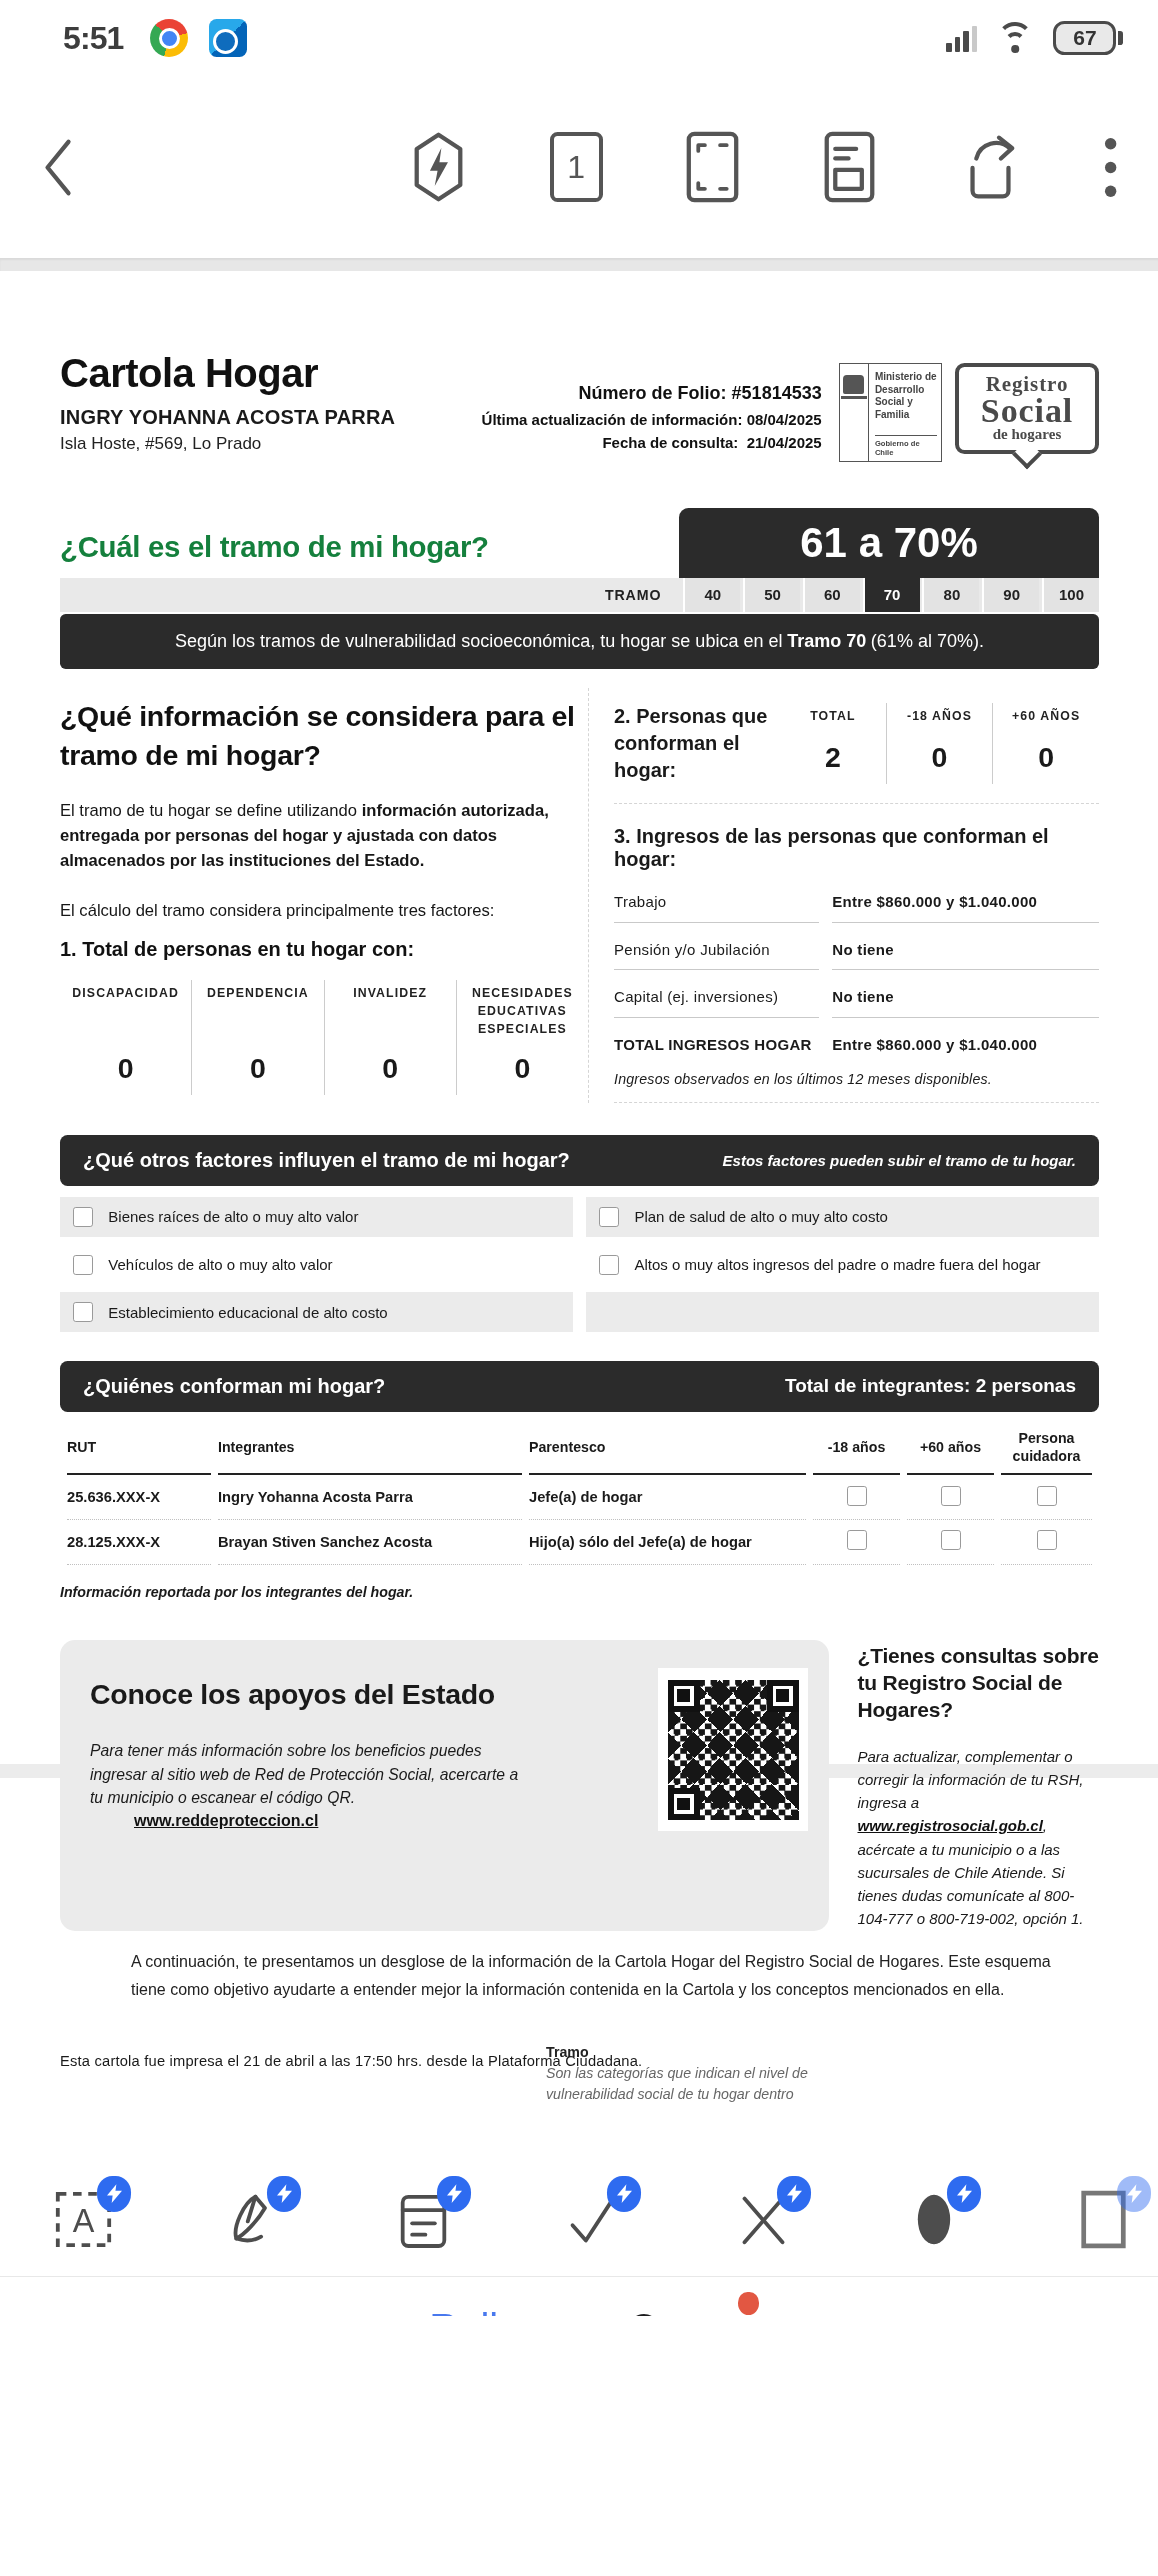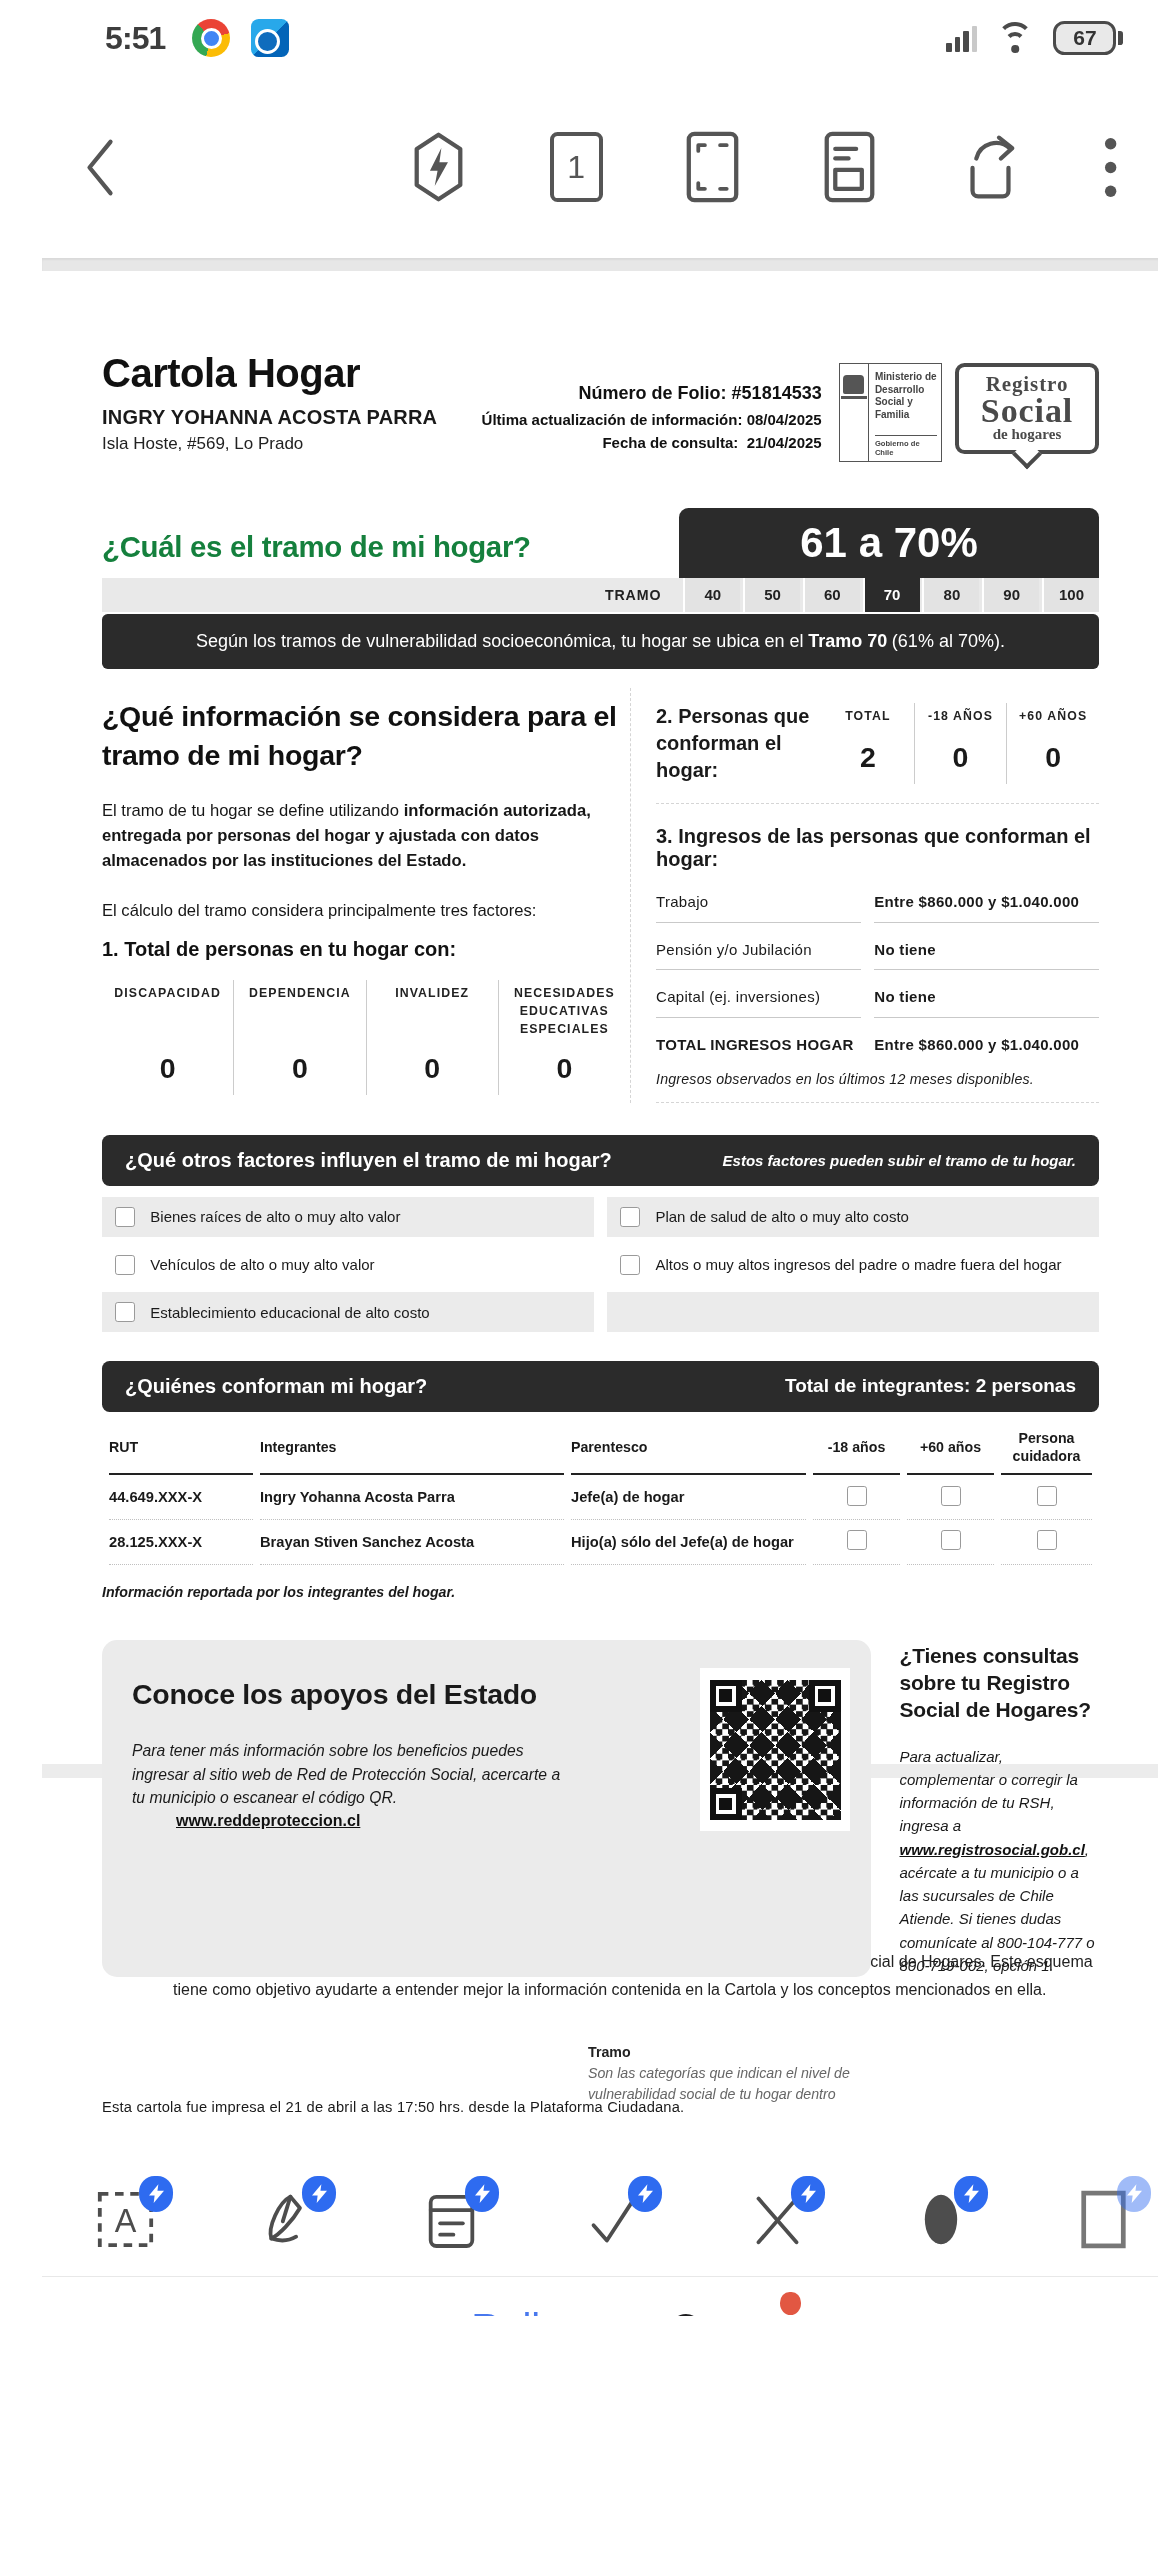--- a/index.html
+++ b/index.html
@@ -1,17 +1,17 @@
 <!DOCTYPE html>
 <html style="font-size:15px"><head>
 <meta charset="utf-8">
 <style>
   * { margin:0; padding:0; box-sizing:border-box; }
   html,body { width:1159px; background:#fff; font-family:"Liberation Sans", sans-serif; color:#1a1a1a; }
-  .screen { width:1159px; height:2316px; position:relative; background:#fff; overflow:hidden;padding-left:42px; }
+  .screen { width:1159px; height:2316px; position:relative; background:#fff; overflow:hidden; }
 
   
   .status-bar { height:76px; display:flex; align-items:center; padding:0 36px 0 63px; }
   .sb-time { font-size:32px; font-weight:600; color:#3d3d3d; letter-spacing:-0.9px; }
   .sb-apps { display:flex; gap:21px; margin-left:26.6px; align-items:center; }
   .chrome-ic { width:38px; height:38px; border-radius:50%;
     background:conic-gradient(from -45deg,#ea4335 0 120deg,#4285f4 0 120deg,#fbbc05 120deg 240deg,#34a853 240deg 360deg);
     position:relative; }
   .chrome-ic::after { content:""; position:absolute; inset:8.5px; border-radius:50%; background:#4285f4; border:3.8px solid #fff; }
   .outlook-ic { width:38px; height:38px; border-radius:7.6px; background:linear-gradient(135deg,#28a8ea 0 50%,#0364b8 50% 100%); position:relative; }
@@ -415,21 +415,21 @@
             <th style="width:144px">RUT</th>
             <th style="width:304px">Integrantes</th>
             <th>Parentesco</th>
             <th class="ctr" style="width:87px">-18 años</th>
             <th class="ctr" style="width:87px">+60 años</th>
             <th class="ctr" style="width:91px">Persona cuidadora</th>
           </tr>
         </thead>
         <tbody>
           <tr>
-            <td>44.649.XXX-X</td>
+            <td>25.636.XXX-X</td>
             <td>Ingry Yohanna Acosta Parra</td>
             <td>Jefe(a) de hogar</td>
             <td class="ctr"><span class="checkbox" style="display:inline-block"></span></td>
             <td class="ctr"><span class="checkbox" style="display:inline-block"></span></td>
             <td class="ctr"><span class="checkbox" style="display:inline-block"></span></td>
           </tr>
           <tr>
             <td>28.125.XXX-X</td>
             <td>Brayan Stiven Sanchez Acosta</td>
             <td>Hijo(a) sólo del Jefe(a) de hogar</td>

